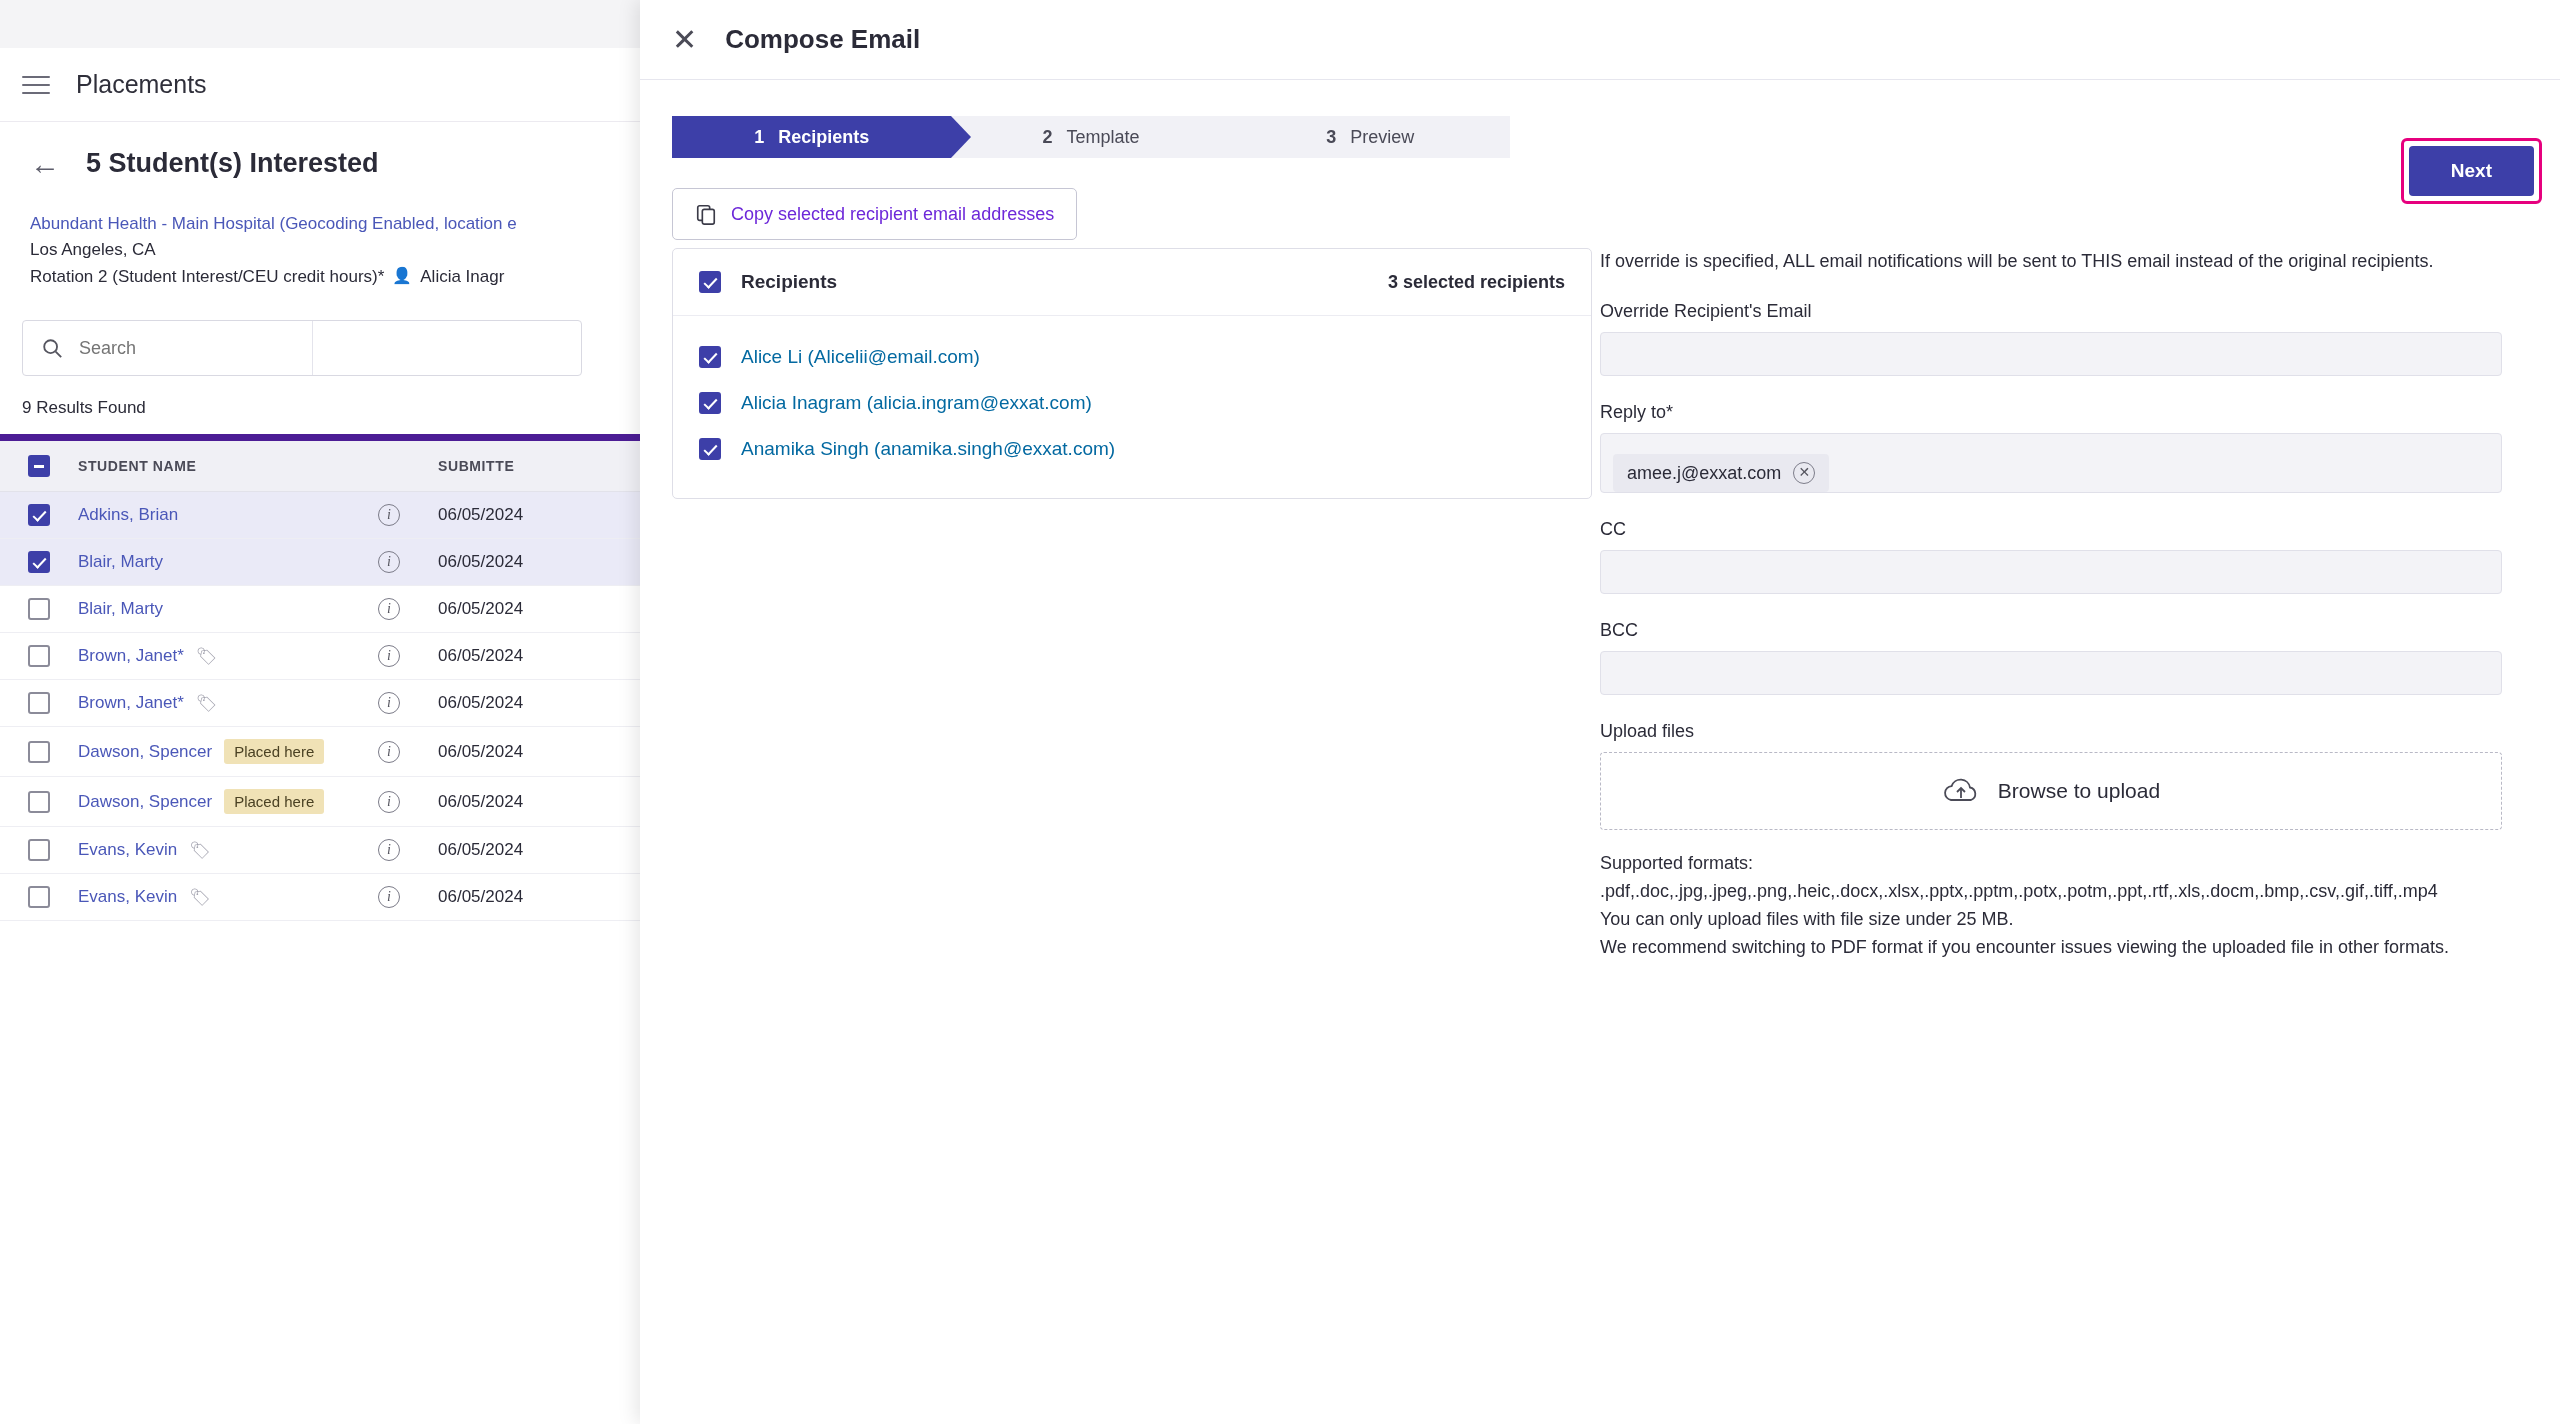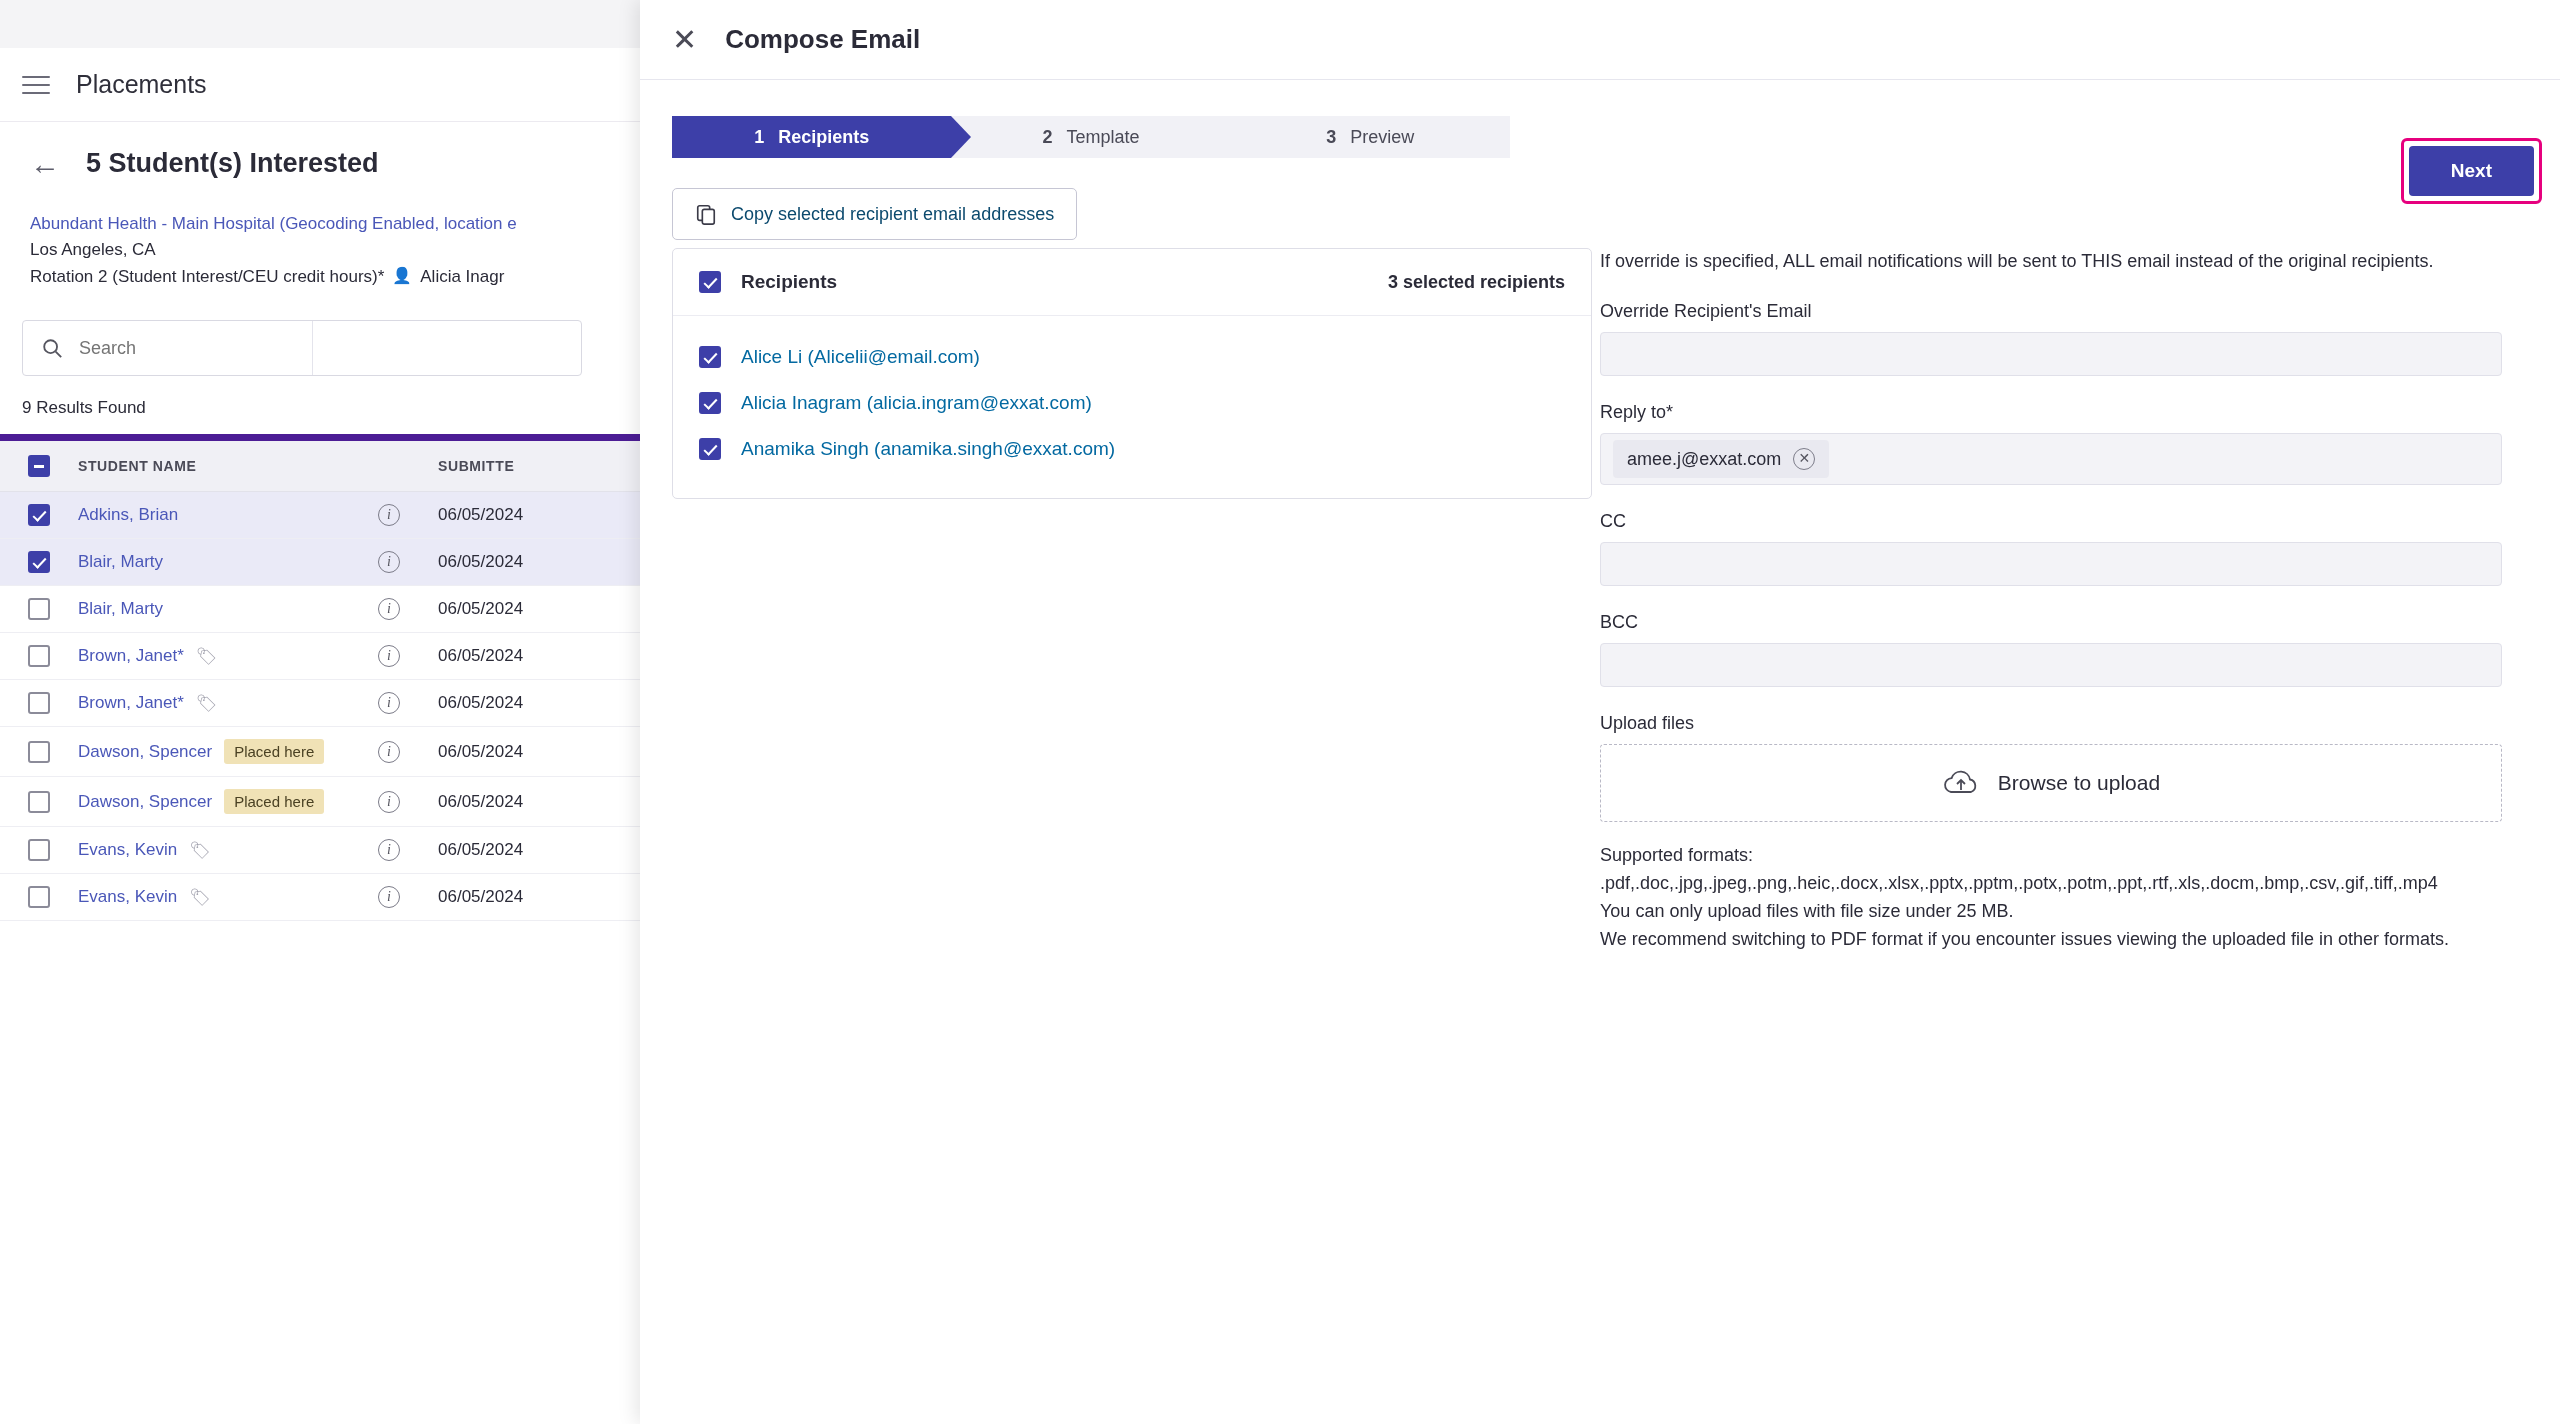--- a/index.html
+++ b/index.html
@@ -109,21 +109,21 @@
   .step.active::after {
     content: ""; position: absolute; right: -20px; top: 0; width: 0; height: 0;
     border-top: 21px solid transparent; border-bottom: 21px solid transparent;
     border-left: 20px solid #3d3fa8; z-index: 2;
   }
   .step .num { font-weight: 700; }
 
   .copy-btn {
     margin: 30px 0 0 32px; display: inline-flex; align-items: center; gap: 14px;
     border: 1px solid #c6c6d4; border-radius: 5px; background: #fff; padding: 14px 22px;
-    font-size: 18px; color: #0c4a6e; cursor: pointer;
+    font-size: 18px; color: #6d28d9; cursor: pointer;
   }
 
   .next-btn-wrap {
     position: absolute; right: 18px; top: 138px; border: 3px solid #e6007e; border-radius: 6px; padding: 5px;
   }
   .next-btn {
     background: #3d3fa8; color: #fff; font-size: 19px; font-weight: 700;
     border: 0; border-radius: 4px; padding: 14px 42px; cursor: pointer;
   }
 
@@ -141,21 +141,21 @@
   .recip-list { padding: 18px 26px 26px 26px; }
   .recip-item { display: flex; align-items: center; gap: 20px; padding: 12px 0; font-size: 19px; color: #0369a1; }
 
   .hint-text { font-size: 18px; color: #2b2b38; line-height: 1.5; margin-bottom: 26px; }
   .field-label { font-size: 18px; color: #2b2b38; margin-bottom: 10px; }
   .req { color: #2b2b38; }
   .field-input {
     width: 100%; height: 44px; background: #f3f3f7; border: 1px solid #e0e0e9; border-radius: 4px;
     margin-bottom: 26px;
   }
-  .field-input.chips { height: 52px; display: flex; align-items: center; padding-left: 12px; }
+  .field-input.chips { height: 60px; display: flex; align-items: flex-end; padding-left: 12px; }
   .chip {
     background: #e9e9f0; border-radius: 4px; padding: 8px 14px; display: inline-flex; align-items: center;
     gap: 12px; font-size: 18px; color: #2b2b38;
   }
   .chip-x {
     width: 22px; height: 22px; border-radius: 50%; border: 1.5px solid #7d7d8a; color: #55555f;
     font-size: 14px; line-height: 19px; text-align: center; cursor: pointer;
   }
   .info-banner {
     background: #bfe6f5; color: #10323f; font-size: 19px; padding: 16px 22px; border-radius: 4px;

